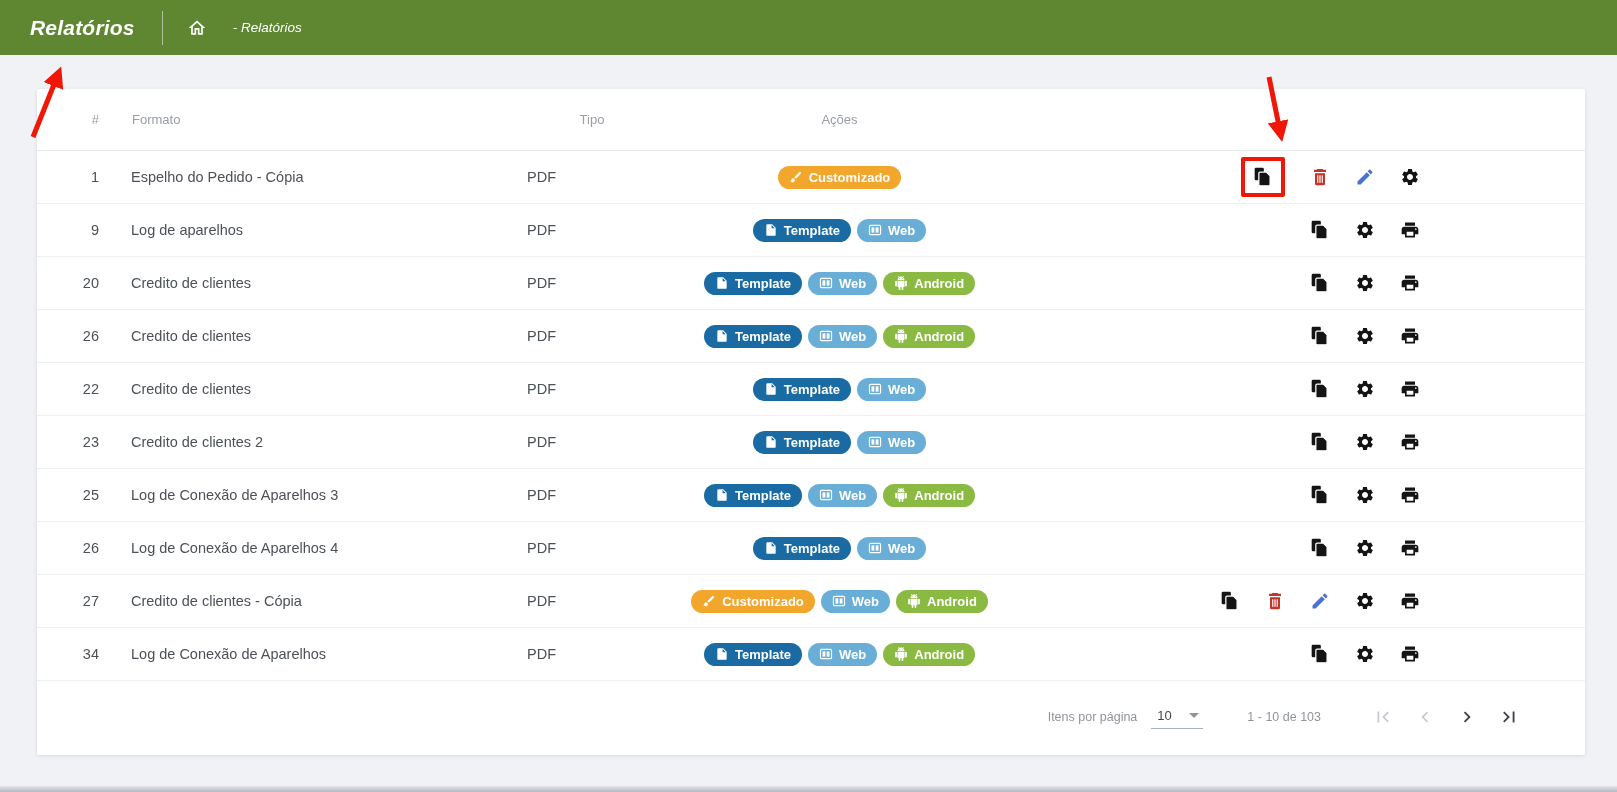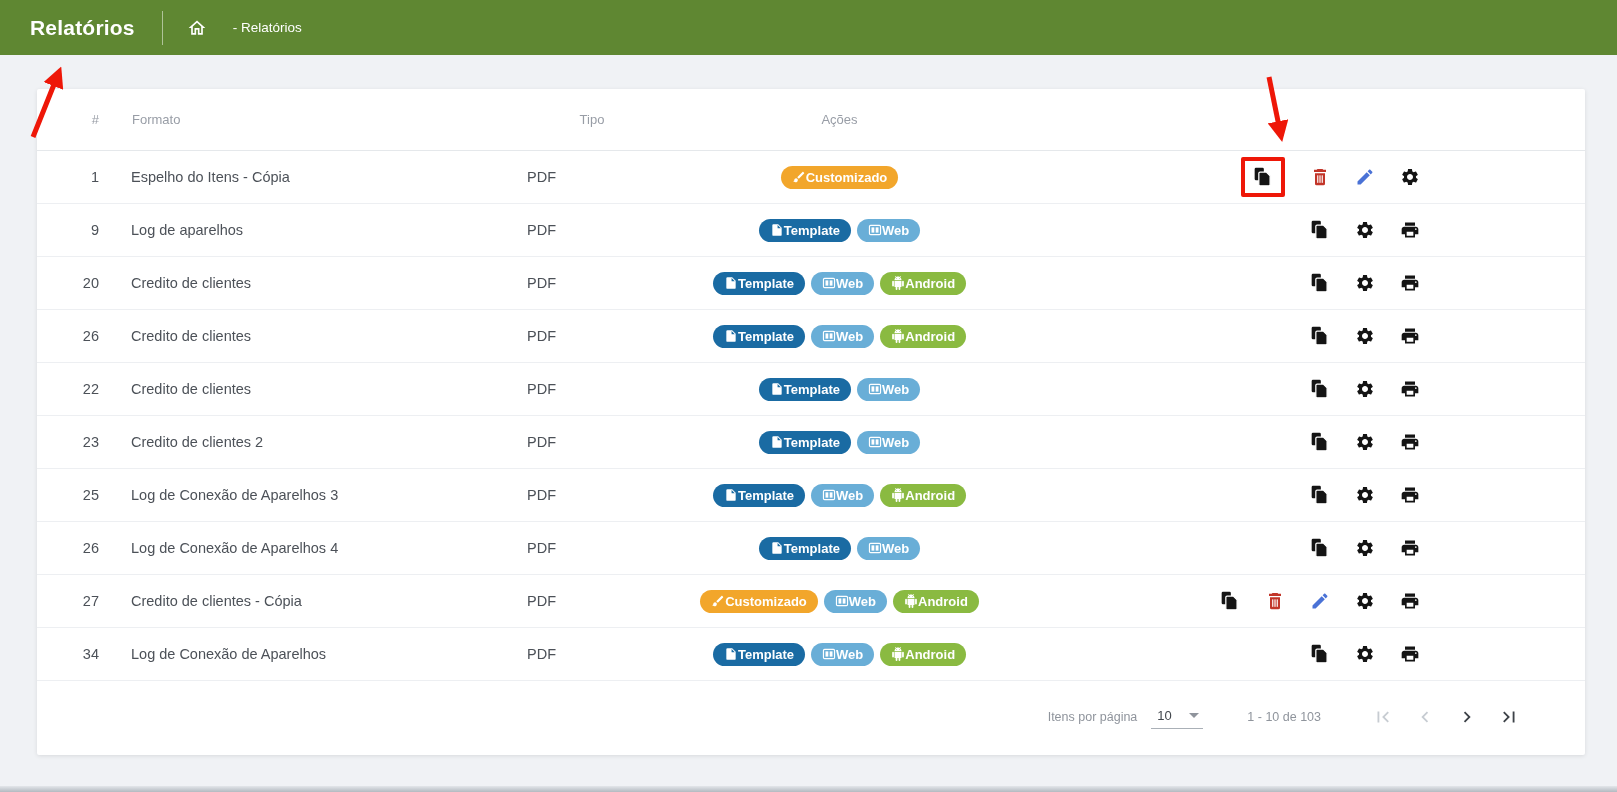--- a/index.html
+++ b/index.html
@@ -11,20 +11,21 @@
     overflow: hidden;
     color: #4c5158;
   }
 
   
   .app-header {
     height: 55px;
     background: #5F8732;
     display: flex;
     align-items: center;
+    font-style: italic;
   }
   .app-title {
     color: #fff;
     font-size: 21px;
     font-weight: 700;
     margin-left: 30px;
     letter-spacing: .2px;
   }
   .v-divider {
     width: 1px; height: 34px;
@@ -65,21 +66,21 @@
   .col-actions {
     display:flex; align-items:center; justify-content:flex-end;
     gap:25px; padding-right:165px;
   }
   .thead .col-actions { justify-content:center; padding-right:0; }
 
   .icon { display:inline-flex; align-items:center; justify-content:center; }
   .icon svg { width:100%; height:100%; display:block; }
 
   .badge {
-    display:inline-flex; align-items:center; gap:0;
+    display:inline-flex; align-items:center; gap:6px;
     height:23px; padding:0 11px;
     border-radius:12px;
     color:#fff; font-size:13px; font-weight:600;
     white-space:nowrap;
   }
   .badge .icon { width:14px; height:14px; color:#fff; }
 
   .action-btn {
     background:none; border:none; padding:0;
     display:flex; align-items:center; cursor:pointer;
@@ -155,21 +156,21 @@
   <div class="tr thead">
     <div class="td col-id">#</div>
     <div class="td col-format">Formato</div>
     <div class="td col-type">Tipo</div>
     <div class="td col-actions">Ações</div>
   </div>
 
   <div id="tbody">
       <div class="tr">
         <div class="td col-id">1</div>
-        <div class="td col-name">Espelho do Itens - Cópia</div>
+        <div class="td col-name">Espelho do Pedido - Cópia</div>
         <div class="td col-format">PDF</div>
         <div class="td col-type">
           <span class="badge" style="background: rgb(242, 166, 43);">
             <span class="icon" style="height: 14px; width: 14px; color: rgb(255, 255, 255);">
               <svg viewBox="0 0 24 24">
                 <path d="M7 14c-1.66 0-3 1.34-3 3 0 1.31-1.16 2-2 2 .92 1.22 2.49 2 4 2 2.21 0 4-1.79 4-4 0-1.66-1.34-3-3-3zm13.71-9.37l-1.34-1.34c-.39-.39-1.02-.39-1.41 0L9 12.25 11.75 15l8.96-8.96c.39-.39.39-1.02 0-1.41z" fill="currentColor"></path>
               </svg>
             </span>
             <span>Customizado</span>
           </span>

